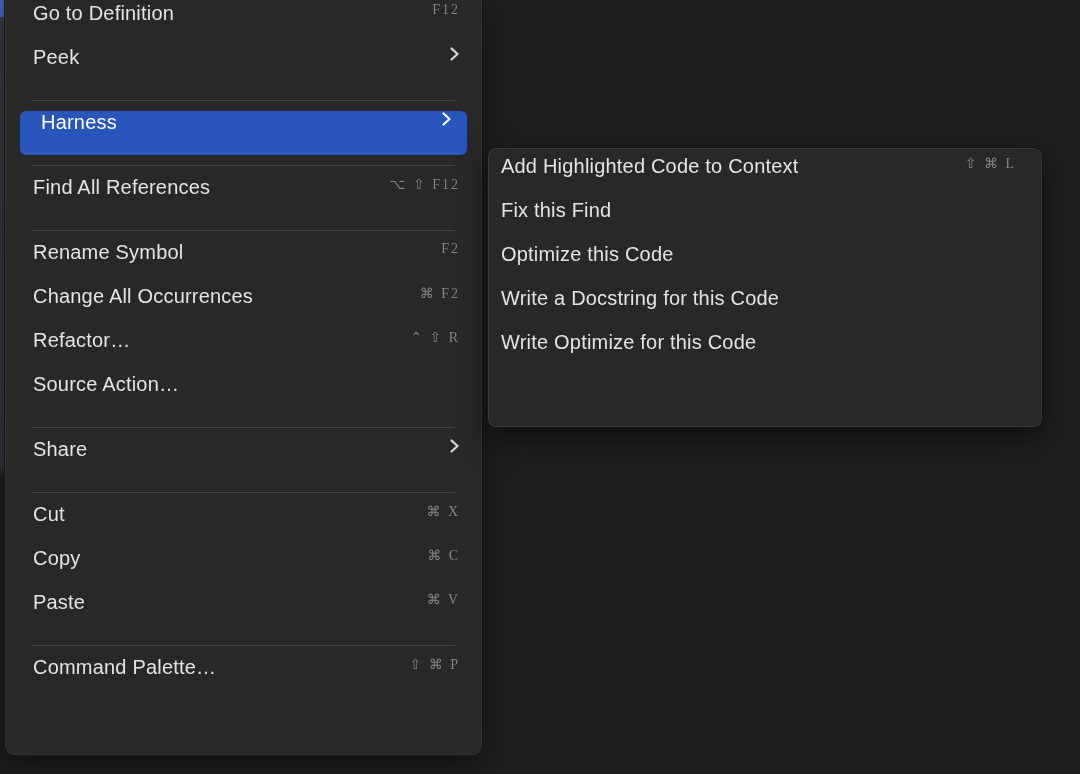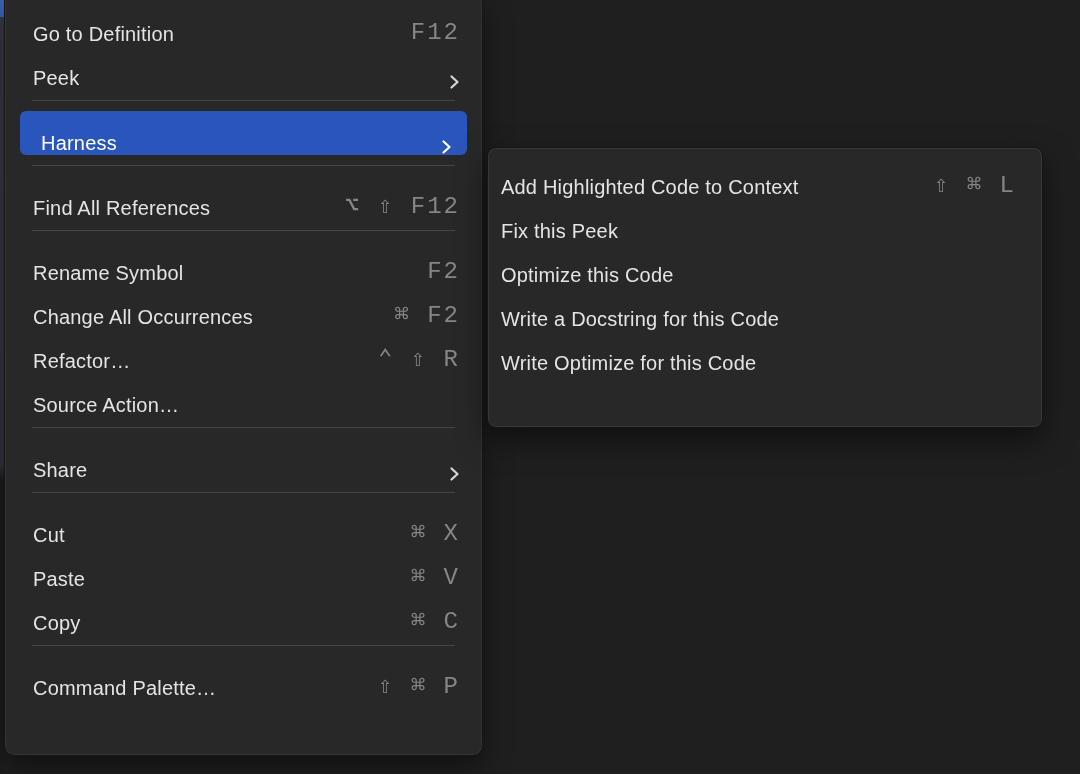--- a/index.html
+++ b/index.html
@@ -40,34 +40,34 @@
     padding-top:3px;
   }
   .submenu{
     left:487px;top:147px;width:556px;height:281px;
     border-radius:9px;
     padding:7px 0;
     box-shadow:0 12px 30px rgba(0,0,0,0.5), inset 0 0 0 1px rgba(255,255,255,0.08);
   }
   .menu-item{
     height:44px;
-    display:flex;align-items:flex-end;
+    display:flex;align-items:flex-start;
     padding:0 22px 0 28px;
     color:var(--item-text);
     font-size:20px;letter-spacing:0.2px;
     white-space:nowrap;
     cursor:default;
   }
   .submenu .menu-item{padding:0 26px 0 13px;}
   .menu-item .label{flex:0 1 auto;overflow:hidden;}
   .menu-item .shortcut{
     margin-left:auto;
     color:var(--shortcut-text);
-    font-size:24px;letter-spacing:2px;
-    font-family:Liberation Mono, monospace;
+    font-size:14px;letter-spacing:2px;
+    font-family:Liberation Serif, serif;
   }
   .menu-item .chevron{
     margin-left:auto;
     display:flex;align-items:center;
     color:var(--chevron);
   }
   .menu-item.highlighted{
     background:var(--highlight-blue);
     border-radius:6px;
     margin:0 15px;
@@ -140,43 +140,43 @@
               <path d="M2.5 2.5 L8.5 8 L2.5 13.5" fill="none" stroke="currentColor" stroke-width="2.2" stroke-linecap="round" stroke-linejoin="round"></path>
             </svg>
           </span>
         </div>
         <div class="divider"></div>
         <div class="menu-item">
           <span class="label">Cut</span>
           <span class="shortcut">⌘ X</span>
         </div>
         <div class="menu-item">
+          <span class="label">Copy</span>
+          <span class="shortcut">⌘ C</span>
+        </div>
+        <div class="menu-item">
           <span class="label">Paste</span>
           <span class="shortcut">⌘ V</span>
-        </div>
-        <div class="menu-item">
-          <span class="label">Copy</span>
-          <span class="shortcut">⌘ C</span>
         </div>
         <div class="divider"></div>
         <div class="menu-item">
           <span class="label">Command Palette…</span>
           <span class="shortcut">⇧ ⌘ P</span>
         </div>
       </div>
   </div>
 
   <div class="menu submenu">
     <div>
         <div class="menu-item">
           <span class="label">Add Highlighted Code to Context</span>
           <span class="shortcut">⇧ ⌘ L</span>
         </div>
         <div class="menu-item">
-          <span class="label">Fix this Peek</span>
+          <span class="label">Fix this Find</span>
         </div>
         <div class="menu-item">
           <span class="label">Optimize this Code</span>
         </div>
         <div class="menu-item">
           <span class="label">Write a Docstring for this Code</span>
         </div>
         <div class="menu-item">
           <span class="label">Write Optimize for this Code</span>
         </div>

